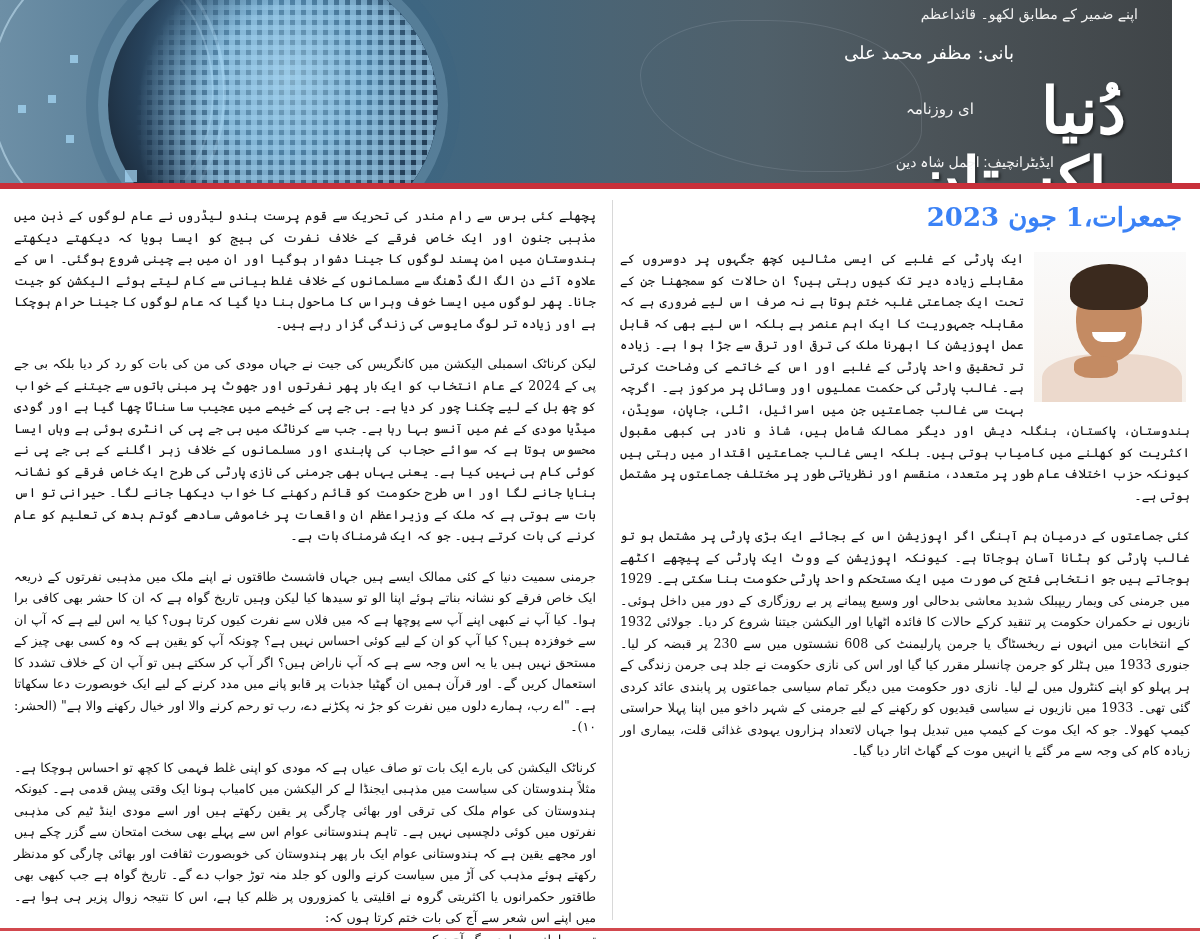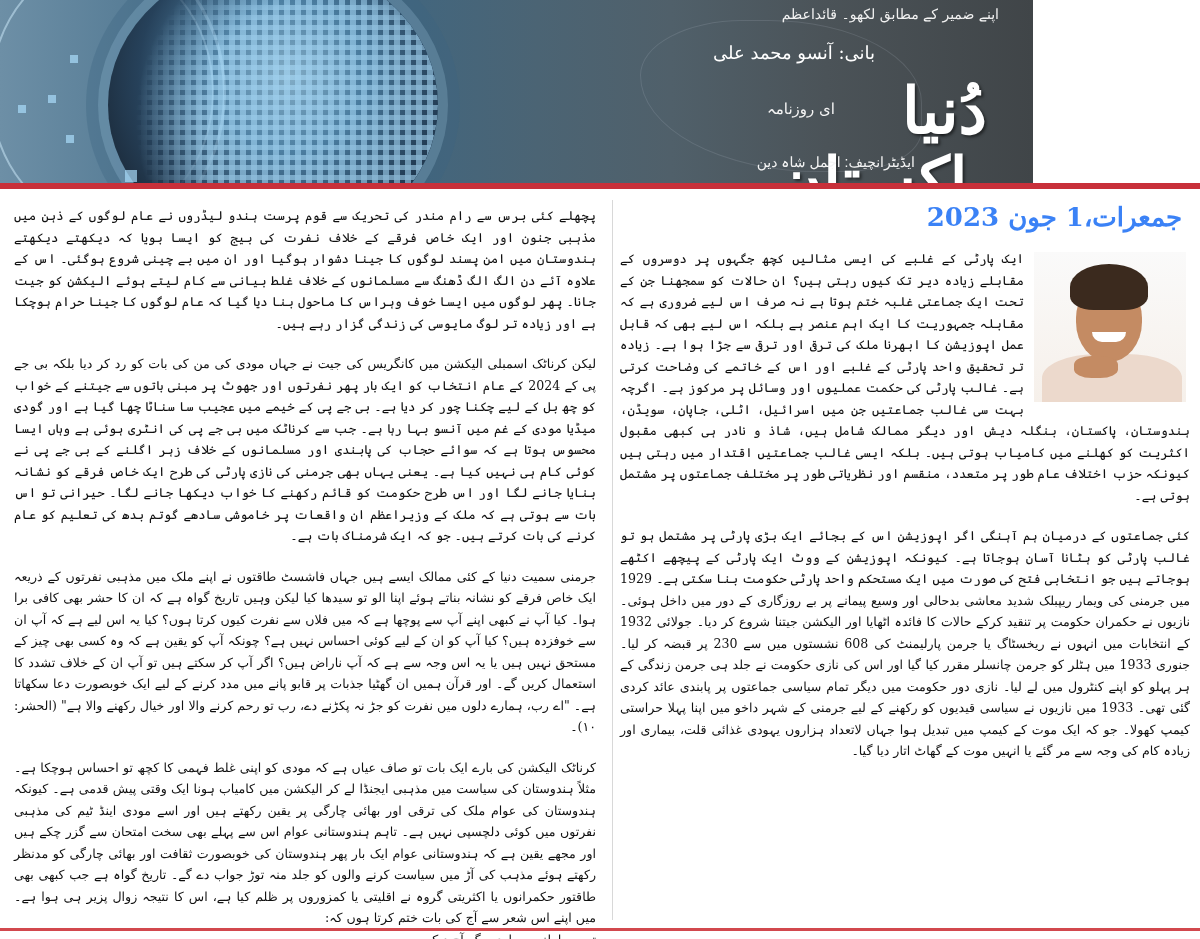--- a/index.html
+++ b/index.html
@@ -1,21 +1,21 @@
 <!DOCTYPE html>
 <html><head>
 <meta charset="utf-8">
 <style>
   html, body { margin:0; padding:0; }
   body {
     width:1200px; height:939px; overflow:hidden; background:#ffffff;
     font-family:"DejaVu Sans", sans-serif; position:relative;
   }
   .masthead {
-    position:absolute; left:0; top:0; width:1033px; height:183px;
+    position:absolute; left:0; top:0; width:1172px; height:183px;
     background:linear-gradient(90deg,#6d8fa6 0%,#4f7690 18%,#3f6782 35%,#4b6474 52%,#50606a 65%,#4b5358 80%,#404548 100%);
     overflow:hidden;
   }
   .globe {
     position:absolute; left:108px; top:-40px; width:330px; height:290px; border-radius:50%;
     background:
       radial-gradient(circle at 55% 40%, rgba(180,225,250,0.55) 0%, rgba(90,160,210,0.35) 30%, rgba(30,55,80,0.85) 60%, #1e3042 75%);
     box-shadow: 0 0 0 10px rgba(160,200,225,0.25), 0 0 0 22px rgba(60,100,130,0.35);
   }
   .globe-grid {
@@ -85,21 +85,21 @@
     </div>
   <div class="sq" style="left:70px;top:55px;"></div>
   <div class="sq" style="left:18px;top:105px;"></div>
   <div class="sq" style="left:48px;top:95px;"></div>
   <div class="sq" style="left:66px;top:135px;"></div>
   <div class="sq" style="left:125px;top:170px;width:12px;height:12px;"></div>
   <div class="map-shape"></div>
 
   <div class="brand">
     <div class="slogan">اپنے ضمیر کے مطابق لکھو۔ قائداعظم</div>
-    <div class="founder">بانی: آنسو محمد علی</div>
+    <div class="founder">بانی: مظفر محمد علی</div>
     <div class="sub-name">ای روزنامہ</div>
     <div class="masthead-name">دُنیا پاکستان</div>
     <div class="editor">ایڈیٹرانچیف: اجمل شاہ دین</div>
   </div>
 </header>
 <div class="red-rule"></div>
 
 <div class="col-divider"></div>
 
 <section class="right-col urdu">

